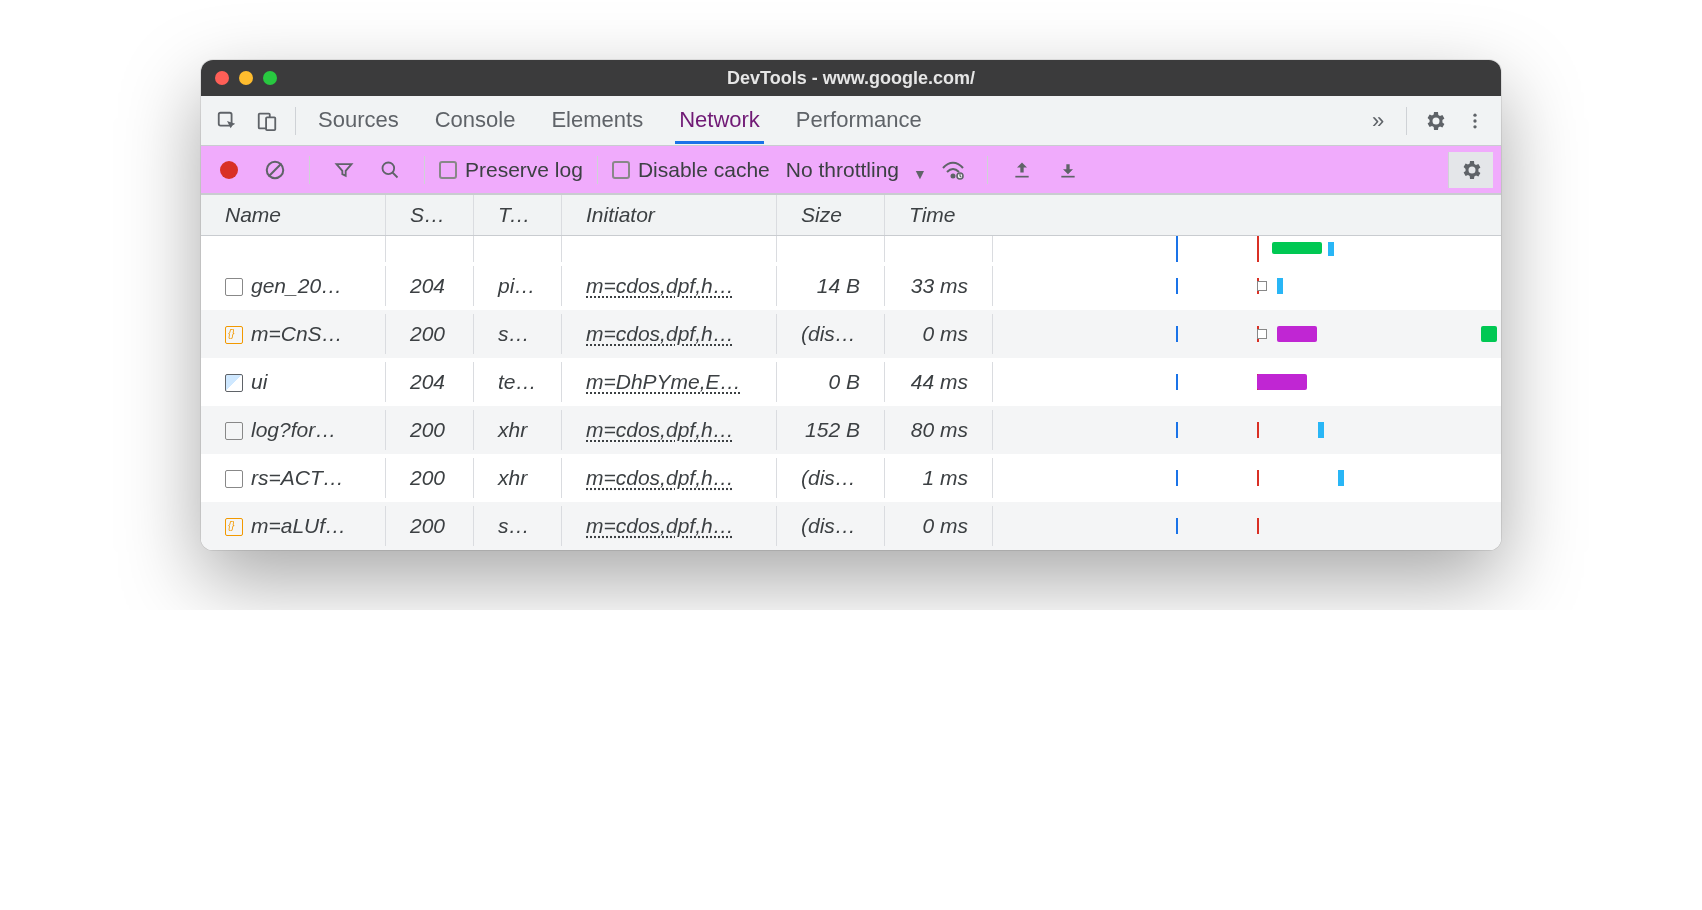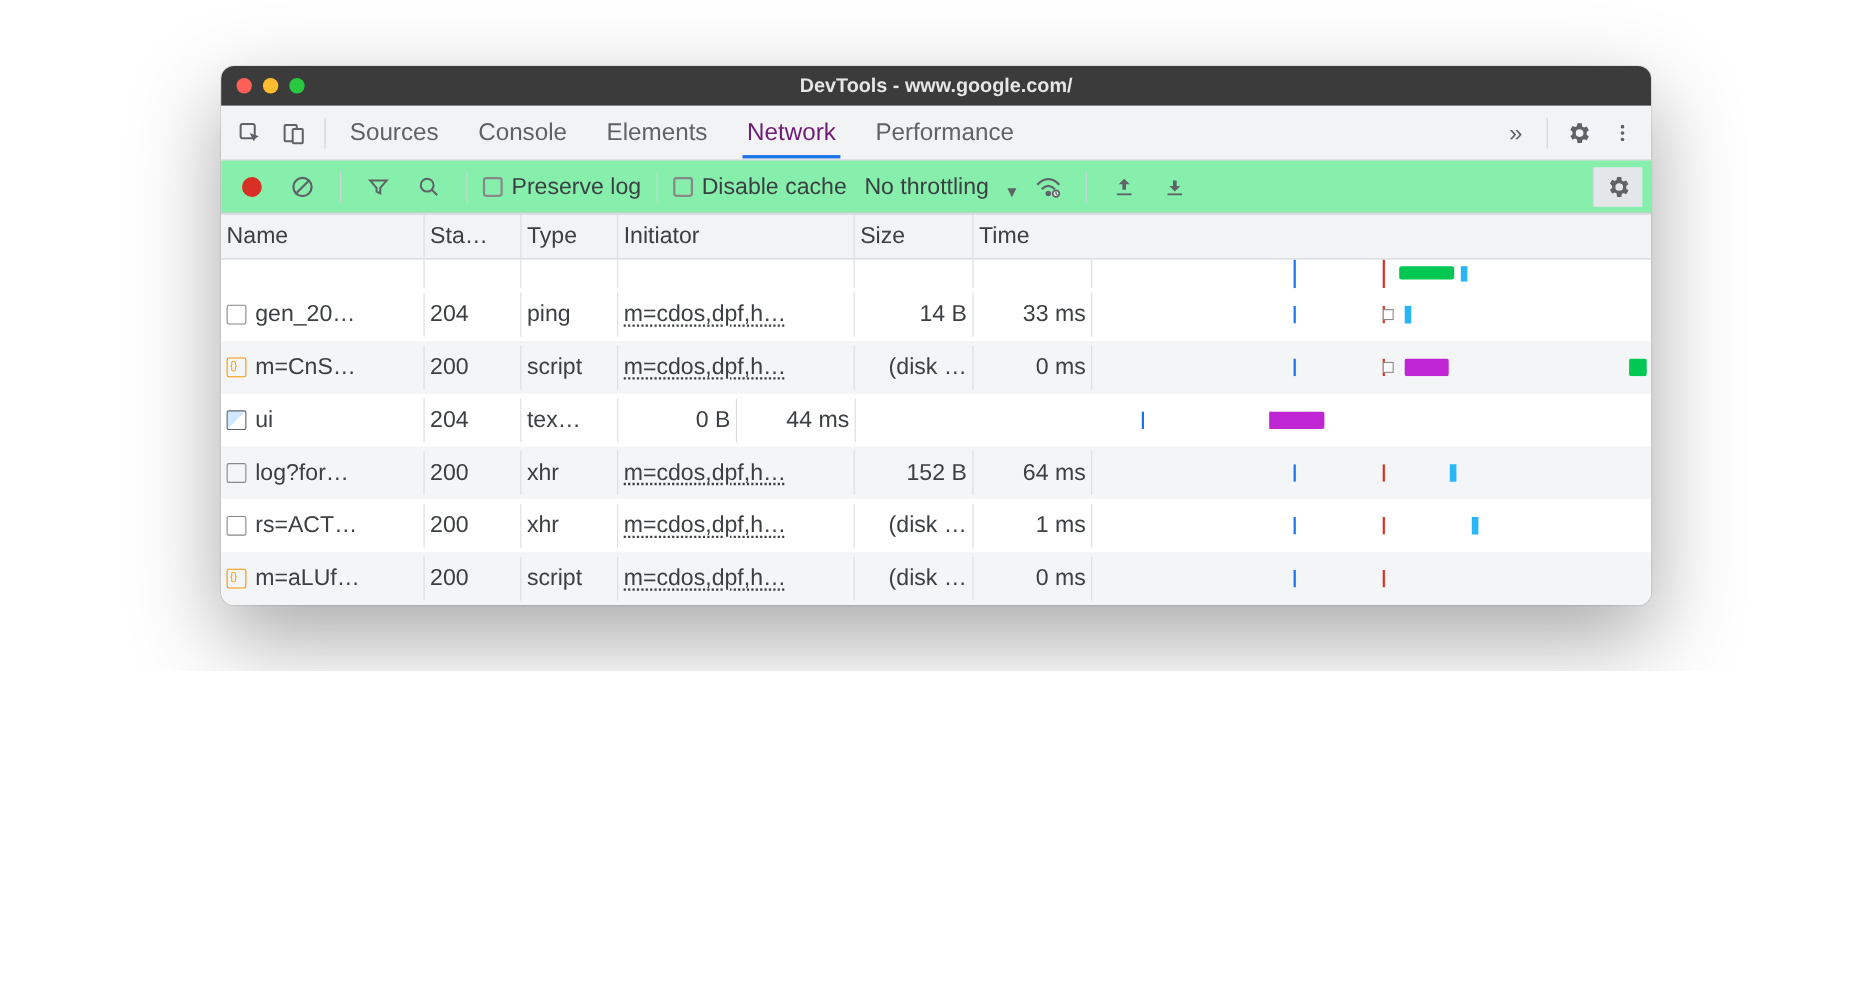--- a/index.html
+++ b/index.html
@@ -67,21 +67,21 @@
     cursor: pointer;
     border-bottom: 3px solid transparent;
   }
   .tab.active {
     color: #701a75;
     border-bottom-color: #1a73e8;
   }
   
   .toolbar {
     display:flex; align-items:center;
-    background:#86efac;
+    background:#f0abfc;
     border-bottom:1px solid #c9ccd0;
     height: 48px;
     padding: 0 8px;
     font-size: 21px;
     color:#5f6368;
     gap: 6px;
   }
   .record-dot {
     width:18px; height:18px; border-radius:50%;
     background:#d93025;
@@ -106,23 +106,23 @@
   }
   .thead {
     display:flex;
     background:#f1f3f4;
     border-top:1px solid #c9ccd0;
     border-bottom:1px solid #c9ccd0;
     font-size:21px;
     color:#3c4043;
   }
   .th, .td {
-    padding: 8px 5px;
+    padding: 8px 24px;
     border-right:1px solid #dadce0;
-    overflow:hidden; white-space:nowrap; text-overflow:ellipsis;
+    overflow:hidden; white-space:nowrap; text-overflow:ellipsis;font-style:italic;
   }
   .th:last-child, .td:last-child { border-right:none; }
   .col-name { width: 185px; }
   .col-status { width: 88px; }
   .col-type { width: 88px; }
   .col-initiator { width: 215px; }
   .col-size { width: 108px; text-align:right; }
   .col-time { width: 108px; text-align:right; }
   .col-waterfall { flex:1; position:relative; }
   .th.col-waterfall { display:flex; justify-content:space-between; align-items:center; }
@@ -349,35 +349,36 @@
             <div class="vline red" style="left: 52%;"></div>
             <div class="wf-box" style="left: 52%;"></div>
             <div class="wf-bar" style="left: 56%; width: 40px; background: rgb(192, 38, 211);"></div>
             <div class="wf-bar" style="left: 96%; width: 16px; background: rgb(0, 200, 83);"></div>
           </div>
         </div>
         <div class="row">
           <div class="td col-name"><span class="file-icon img"></span><span>ui</span></div>
           <div class="td col-status">204</div>
           <div class="td col-type">tex…</div>
+          <div class="td col-initiator"><span class="initiator-link">m=DhPYme,E…</span></div>
           <div class="td col-size">0 B</div>
           <div class="td col-time">44 ms</div>
           <div class="td col-waterfall" style="position: relative;">
             <div class="vline blue" style="left: 36%;"></div>
             <div class="vline red" style="left: 52%;"></div>
             <div class="wf-bar" style="left: 52%; width: 50px; background: rgb(192, 38, 211);"></div>
           </div>
         </div>
         <div class="row">
           <div class="td col-name"><span class="file-icon "></span><span>log?for…</span></div>
           <div class="td col-status">200</div>
           <div class="td col-type">xhr</div>
           <div class="td col-initiator"><span class="initiator-link">m=cdos,dpf,h…</span></div>
           <div class="td col-size">152 B</div>
-          <div class="td col-time">64 ms</div>
+          <div class="td col-time">80 ms</div>
           <div class="td col-waterfall" style="position: relative;">
             <div class="vline blue" style="left: 36%;"></div>
             <div class="vline red" style="left: 52%;"></div>
             <div class="wf-tick" style="left: 64%;"></div>
           </div>
         </div>
         <div class="row">
           <div class="td col-name"><span class="file-icon "></span><span>rs=ACT…</span></div>
           <div class="td col-status">200</div>
           <div class="td col-type">xhr</div>

